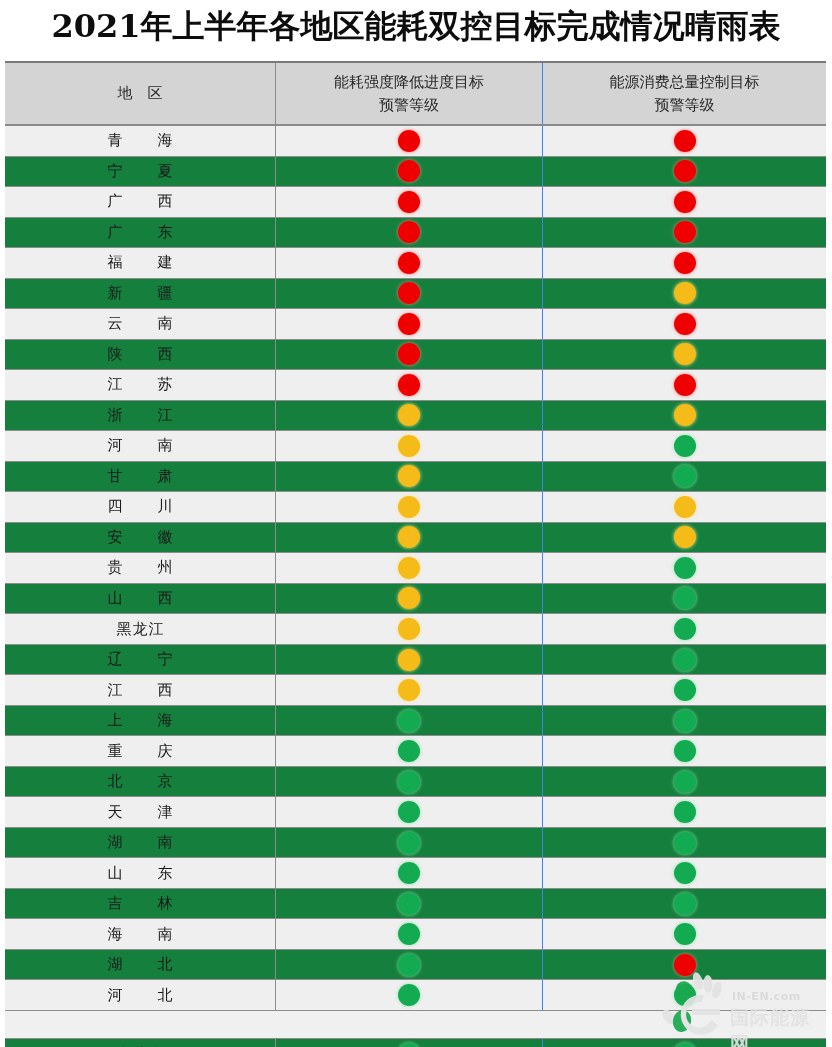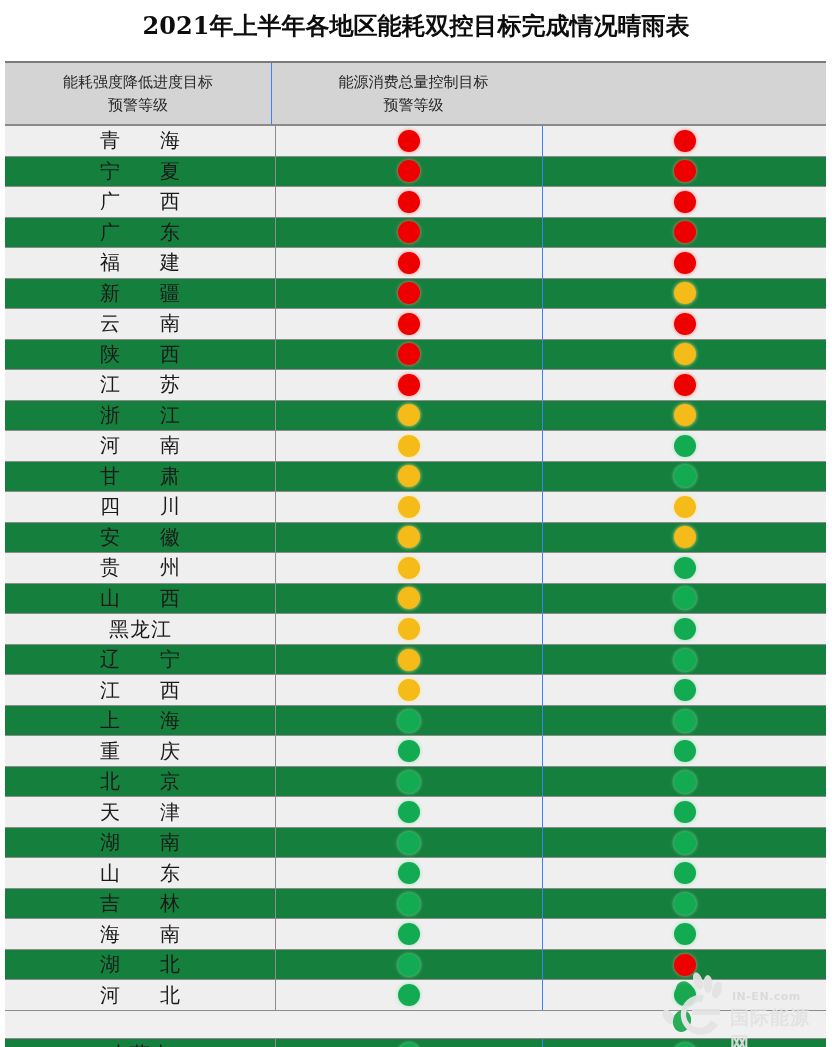--- a/index.html
+++ b/index.html
@@ -26,21 +26,21 @@
   #title {
     position: absolute;
     left: 0;
     top: 2px;
     width: 832px;
     height: 50px;
     line-height: 48px;
     text-align: center;
     font-family: "DejaVu Serif", "Liberation Serif", serif;
     font-weight: bold;
-    font-size: 24px;
+    font-size: 32px;
     letter-spacing: 0px;
     color: #0d0d0d;
     white-space: nowrap;
   }
 
   
   #table-wrap {
     position: absolute;
     left: 5px;
     top: 61px;
@@ -101,21 +101,21 @@
     justify-content: center;
   }
   .col-total {
     width: 283px;
     display: flex;
     align-items: center;
     justify-content: center;
   }
 
   .region-name {
-    font-size: 20px;
+    font-size: 15px;
     color: #1a1a1a;
     letter-spacing: 10px;
     text-indent: 10px;
     white-space: nowrap;
     font-family: "DejaVu Sans", "Liberation Sans", sans-serif;
   }
   .region-name.tight { letter-spacing: 1px; text-indent: 1px; }
 
   
   .dot {
@@ -169,20 +169,23 @@
 </head>
 <body>
 
 <div id="page">
 
   <div id="title">2021年上半年各地区能耗双控目标完成情况晴雨表</div>
 
   <div id="table-wrap">
 
     <div id="header-row" class="trow">
+      <div class="cell col-region">
+        <span>地　区</span>
+      </div>
       <div class="cell col-intensity">
         <div>
           <div>能耗强度降低进度目标</div>
           <div>预警等级</div>
         </div>
       </div>
       <div class="cell col-total">
         <div>
           <div>能源消费总量控制目标</div>
           <div>预警等级</div>

